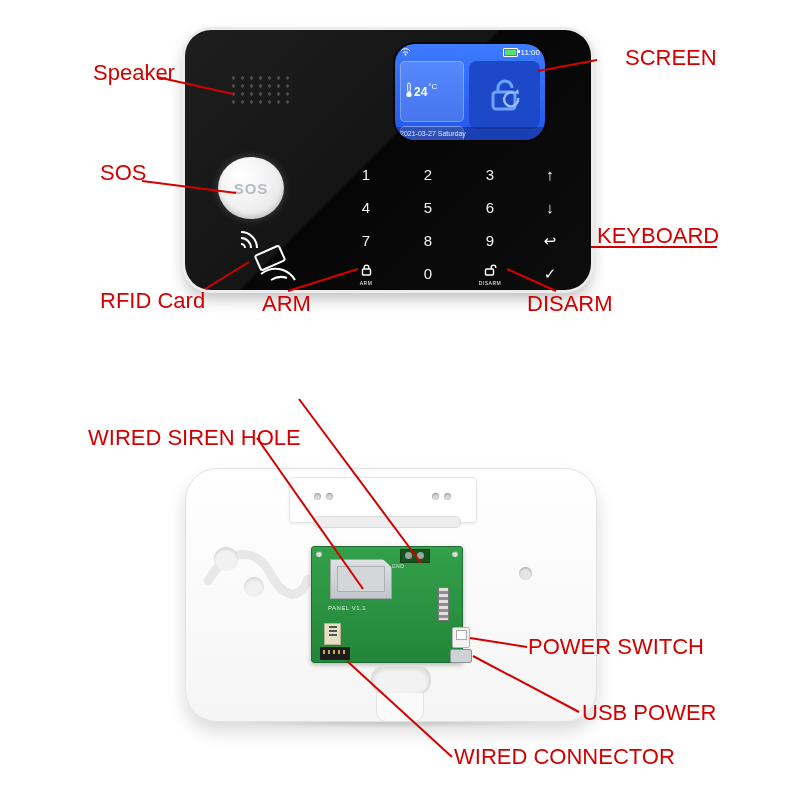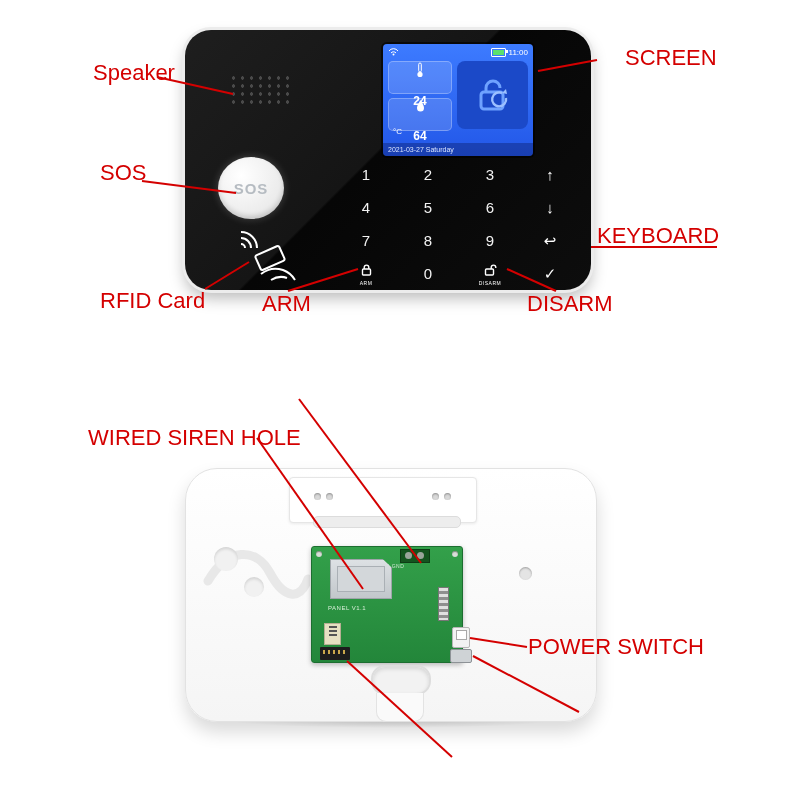--- a/index.html
+++ b/index.html
@@ -21,32 +21,32 @@
 
   .sos-btn{position:absolute;left:33px;top:127px;width:66px;height:62px;border-radius:50%;
     background:radial-gradient(circle at 35% 30%,#ffffff,#ececec 65%,#d7d7d7);
     display:flex;align-items:center;justify-content:center;
     color:#b6bcc2;font-weight:bold;font-size:15px;letter-spacing:1px;
     box-shadow:inset 0 -3px 5px rgba(0,0,0,.15),0 0 8px rgba(255,255,255,.2);}
 
   .rfid{position:absolute;left:42px;top:198px;width:74px;height:58px;}
 
   
-  .screen{position:absolute;left:198px;top:14px;width:150px;height:112px;border-radius:4px;overflow:hidden;
+  .screen{position:absolute;left:210px;top:14px;width:150px;height:96px;border-radius:20px;overflow:hidden;
     background:linear-gradient(180deg,#3d7bff,#2257e8);box-shadow:0 0 0 2px rgba(0,0,0,.6);}
   .statusbar{display:flex;justify-content:space-between;align-items:center;height:14px;padding:1px 5px 0;color:#fff;font-size:8px;}
   .sb-right{display:flex;align-items:center;}
   .battery{display:inline-block;width:13px;height:7px;border:1px solid #fff;border-radius:1px;position:relative;}
   .battery i{position:absolute;left:1px;top:1px;right:1px;bottom:1px;background:#5ce06d;}
   .battery::after{content:"";position:absolute;right:-3px;top:1px;width:2px;height:3px;background:#fff;}
   .sb-time{margin-left:3px;}
   .screen-main{display:flex;padding:2px 5px 0;gap:5px;}
   .tiles{display:flex;flex-direction:column;gap:4px;width:64px;}
   .tile{height:31px;background:rgba(255,255,255,.15);border:1px solid rgba(255,255,255,.28);border-radius:5px;
-    display:flex;align-items:center;gap:13px;padding:0 4px;color:#fff;font-size:12px;font-weight:bold;flex-direction:column;}
+    display:flex;align-items:center;gap:1px;padding:14px 4px;color:#fff;font-size:12px;font-weight:bold;}
   .tile small{font-size:8px;align-self:flex-start;margin-top:6px;font-weight:normal;}
   .status-icon{flex:1;height:68px;background:#1b49c8;border-radius:8px;display:flex;align-items:center;justify-content:center;}
   .screen-date{position:absolute;left:0;right:0;bottom:0;height:13px;background:rgba(0,0,40,.28);
     color:#d9e4ff;font-size:7px;line-height:13px;padding-left:5px;}
 
   
   .keypad{position:absolute;left:150px;top:128px;display:grid;grid-template-columns:62px 62px 62px 58px;grid-auto-rows:33px;}
   .key{display:flex;align-items:center;justify-content:center;color:#f2f2f2;font-size:15px;font-weight:300;}
   .key.nav{font-size:15px;color:#ffffff;}
   .key.fn{flex-direction:column;gap:1px;}
@@ -257,20 +257,22 @@
   <div class="label" style="left:93px;top:61px;">Speaker</div>
   <div class="label" style="left:100px;top:161px;">SOS</div>
   <div class="label" style="left:100px;top:289px;">RFID Card</div>
   <div class="label" style="left:262px;top:292px;">ARM</div>
   <div class="label" style="left:527px;top:292px;">DISARM</div>
   <div class="label" style="left:600px;top:46px;margin-left:25px;">SCREEN</div>
   <div class="label" style="left:597px;top:224px;">KEYBOARD</div>
 
   <div class="label" style="left:88px;top:385px;margin-top:41px;">WIRED SIREN HOLE</div>
   <div class="label" style="left:528px;top:635px;">POWER SWITCH</div>
+  <div class="label" style="left:582px;top:701px;">USB POWER</div>
+  <div class="label" style="left:454px;top:745px;">WIRED CONNECTOR</div>
 
   <svg class="leader" width="800" height="800" viewBox="0 0 800 800">
     <g stroke="#d40000" stroke-width="2">
       <line x1="157" y1="77" x2="233" y2="94"></line>
       <line x1="142" y1="181" x2="236" y2="193"></line>
       <line x1="205" y1="289" x2="249" y2="262"></line>
       <line x1="288" y1="291" x2="358" y2="269"></line>
       <line x1="556" y1="291" x2="507" y2="269"></line>
       <line x1="597" y1="60" x2="538" y2="71"></line>
       <line x1="591" y1="247" x2="717" y2="247"></line>

